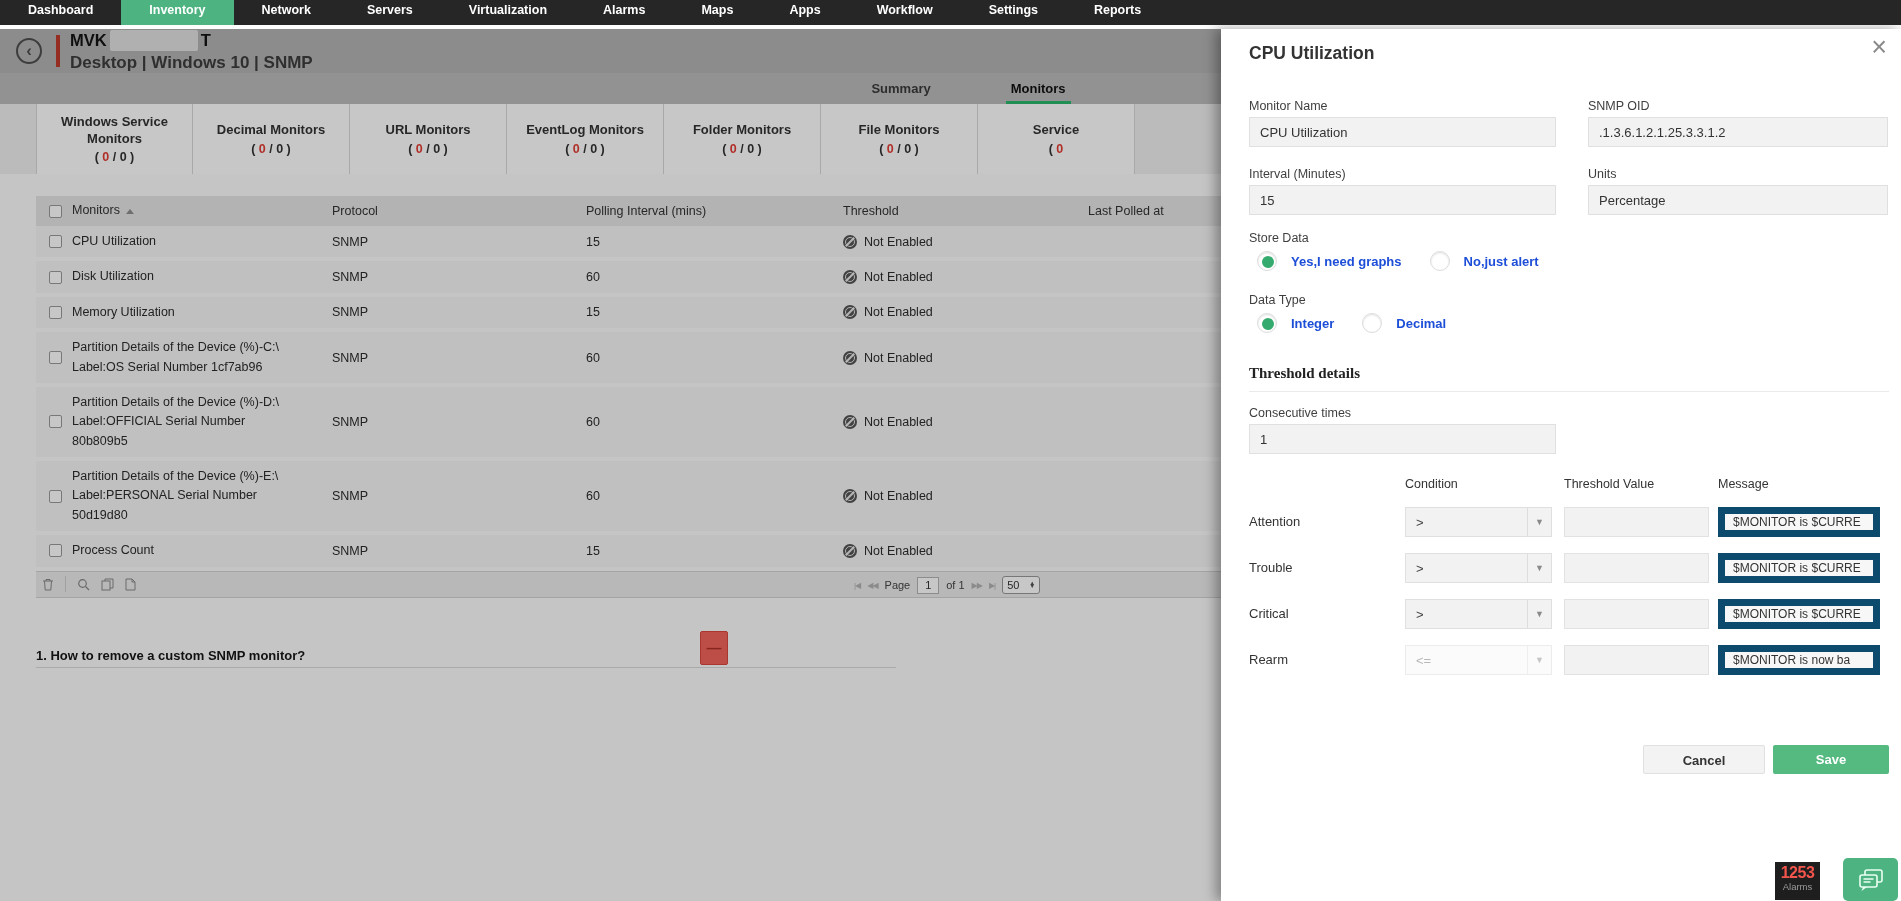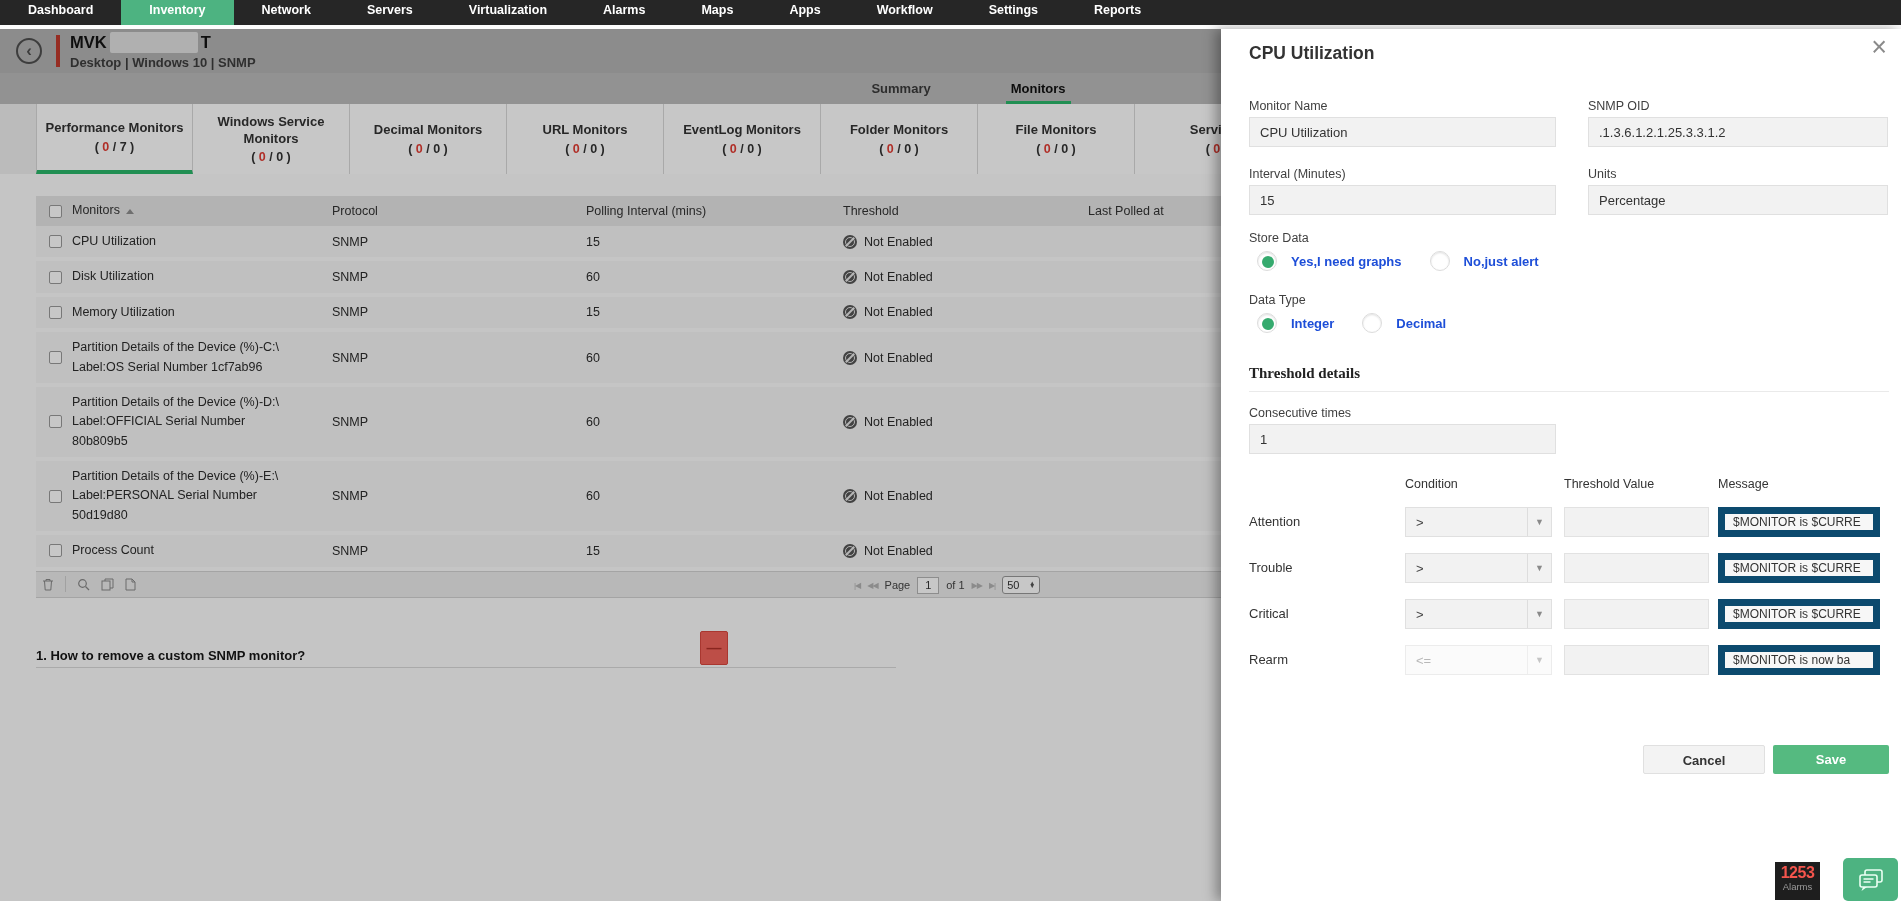--- a/index.html
+++ b/index.html
@@ -20,21 +20,21 @@
                  background:rgba(0,0,0,0.22); z-index:40; pointer-events:none; }
 
   .device-header { height:44px; background:#b4b4b4; display:flex; align-items:center; }
   .back-btn { width:26px; height:26px; border:2px solid #4f4f4f; border-radius:50%;
               margin-left:16px; color:#4f4f4f; font-size:17px; font-weight:700;
               display:flex; align-items:center; justify-content:center; line-height:1; padding-bottom:2px; }
   .red-bar { width:4px; height:32px; background:#c13a2e; margin-left:14px; }
   .device-title-wrap { margin-left:10px; }
   .device-name { font-size:16.5px; font-weight:700; color:#121212; display:flex; align-items:center; }
   .redact { display:inline-block; width:88px; height:21px; background:#e2e2e2; border-radius:2px; margin:0 3px; }
-  .device-sub { font-size:13px; font-weight:600; color:#3d3d3d; margin-top:2px; }
+  .device-sub { font-size:17px; font-weight:600; color:#3d3d3d; margin-top:2px; }
 
   .page-tabs { height:31px; background:#bcbcbc; display:flex; justify-content:center;
                align-items:flex-end; gap:34px; }
   .page-tab { font-size:13px; font-weight:600; color:#3a3a3a; padding:0 5px 8px; cursor:pointer;margin-left:36px; }
   .page-tab.active { color:#101010; font-weight:700; padding-bottom:5px; border-bottom:3px solid #2bb86b; }
 
   .subtabs { height:70px; background:#f0f0f0; padding-left:36px; display:flex; overflow:hidden; }
   .subtab { width:157px; flex:0 0 157px; background:#ffffff; border-right:1px solid #d9d9d9;
             display:flex; flex-direction:column; align-items:center; justify-content:center;
             text-align:center; cursor:pointer; }
@@ -177,24 +177,20 @@
       <div class="device-sub">Desktop | Windows 10  | SNMP</div>
     </div>
   </div>
 
   <div class="page-tabs">
     <div class="page-tab">Summary</div>
     <div class="page-tab active">Monitors</div>
   </div>
 
   <div class="subtabs">
-    <div class="subtab active">
-      <div class="st-label">Performance Monitors</div>
-      <div class="st-count"><span>( </span><span class="zero">0</span><span> / 7 )</span></div>
-    </div>
     <div class="subtab">
       <div class="st-label">Windows Service Monitors</div>
       <div class="st-count"><span>( </span><span class="zero">0</span><span> / 0 )</span></div>
     </div>
     <div class="subtab">
       <div class="st-label">Decimal Monitors</div>
       <div class="st-count"><span>( </span><span class="zero">0</span><span> / 0 )</span></div>
     </div>
     <div class="subtab">
       <div class="st-label">URL Monitors</div>

